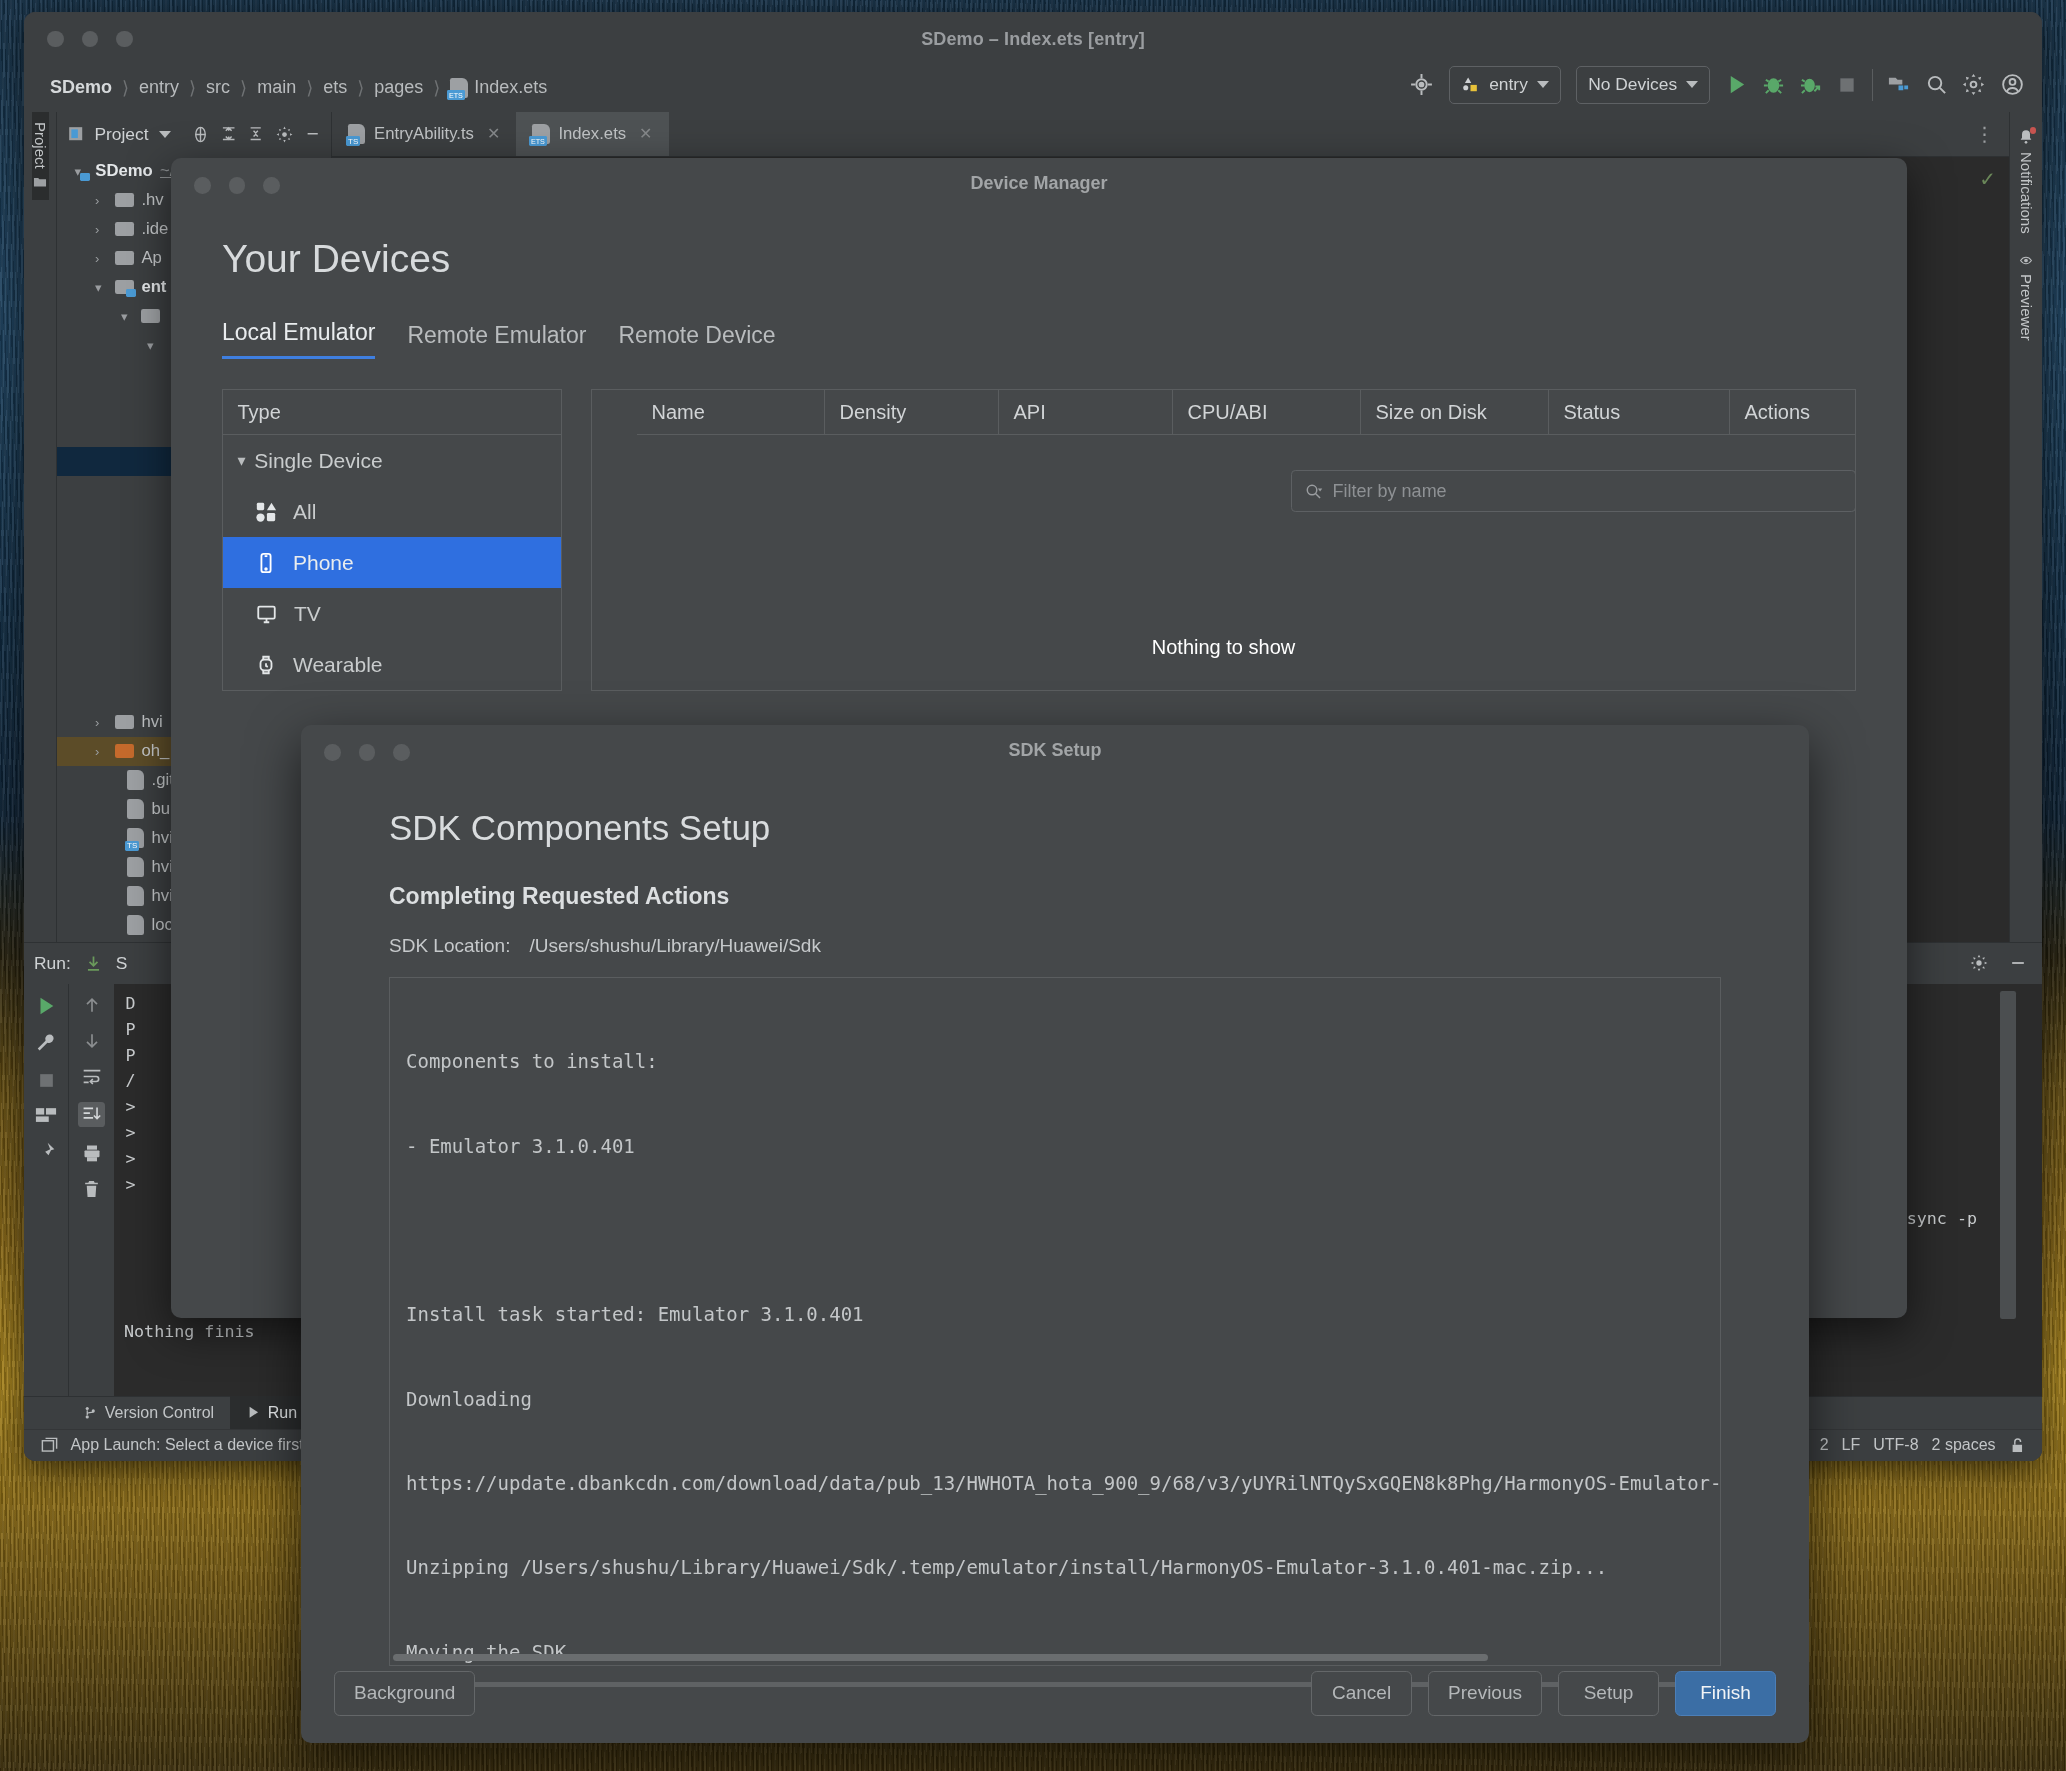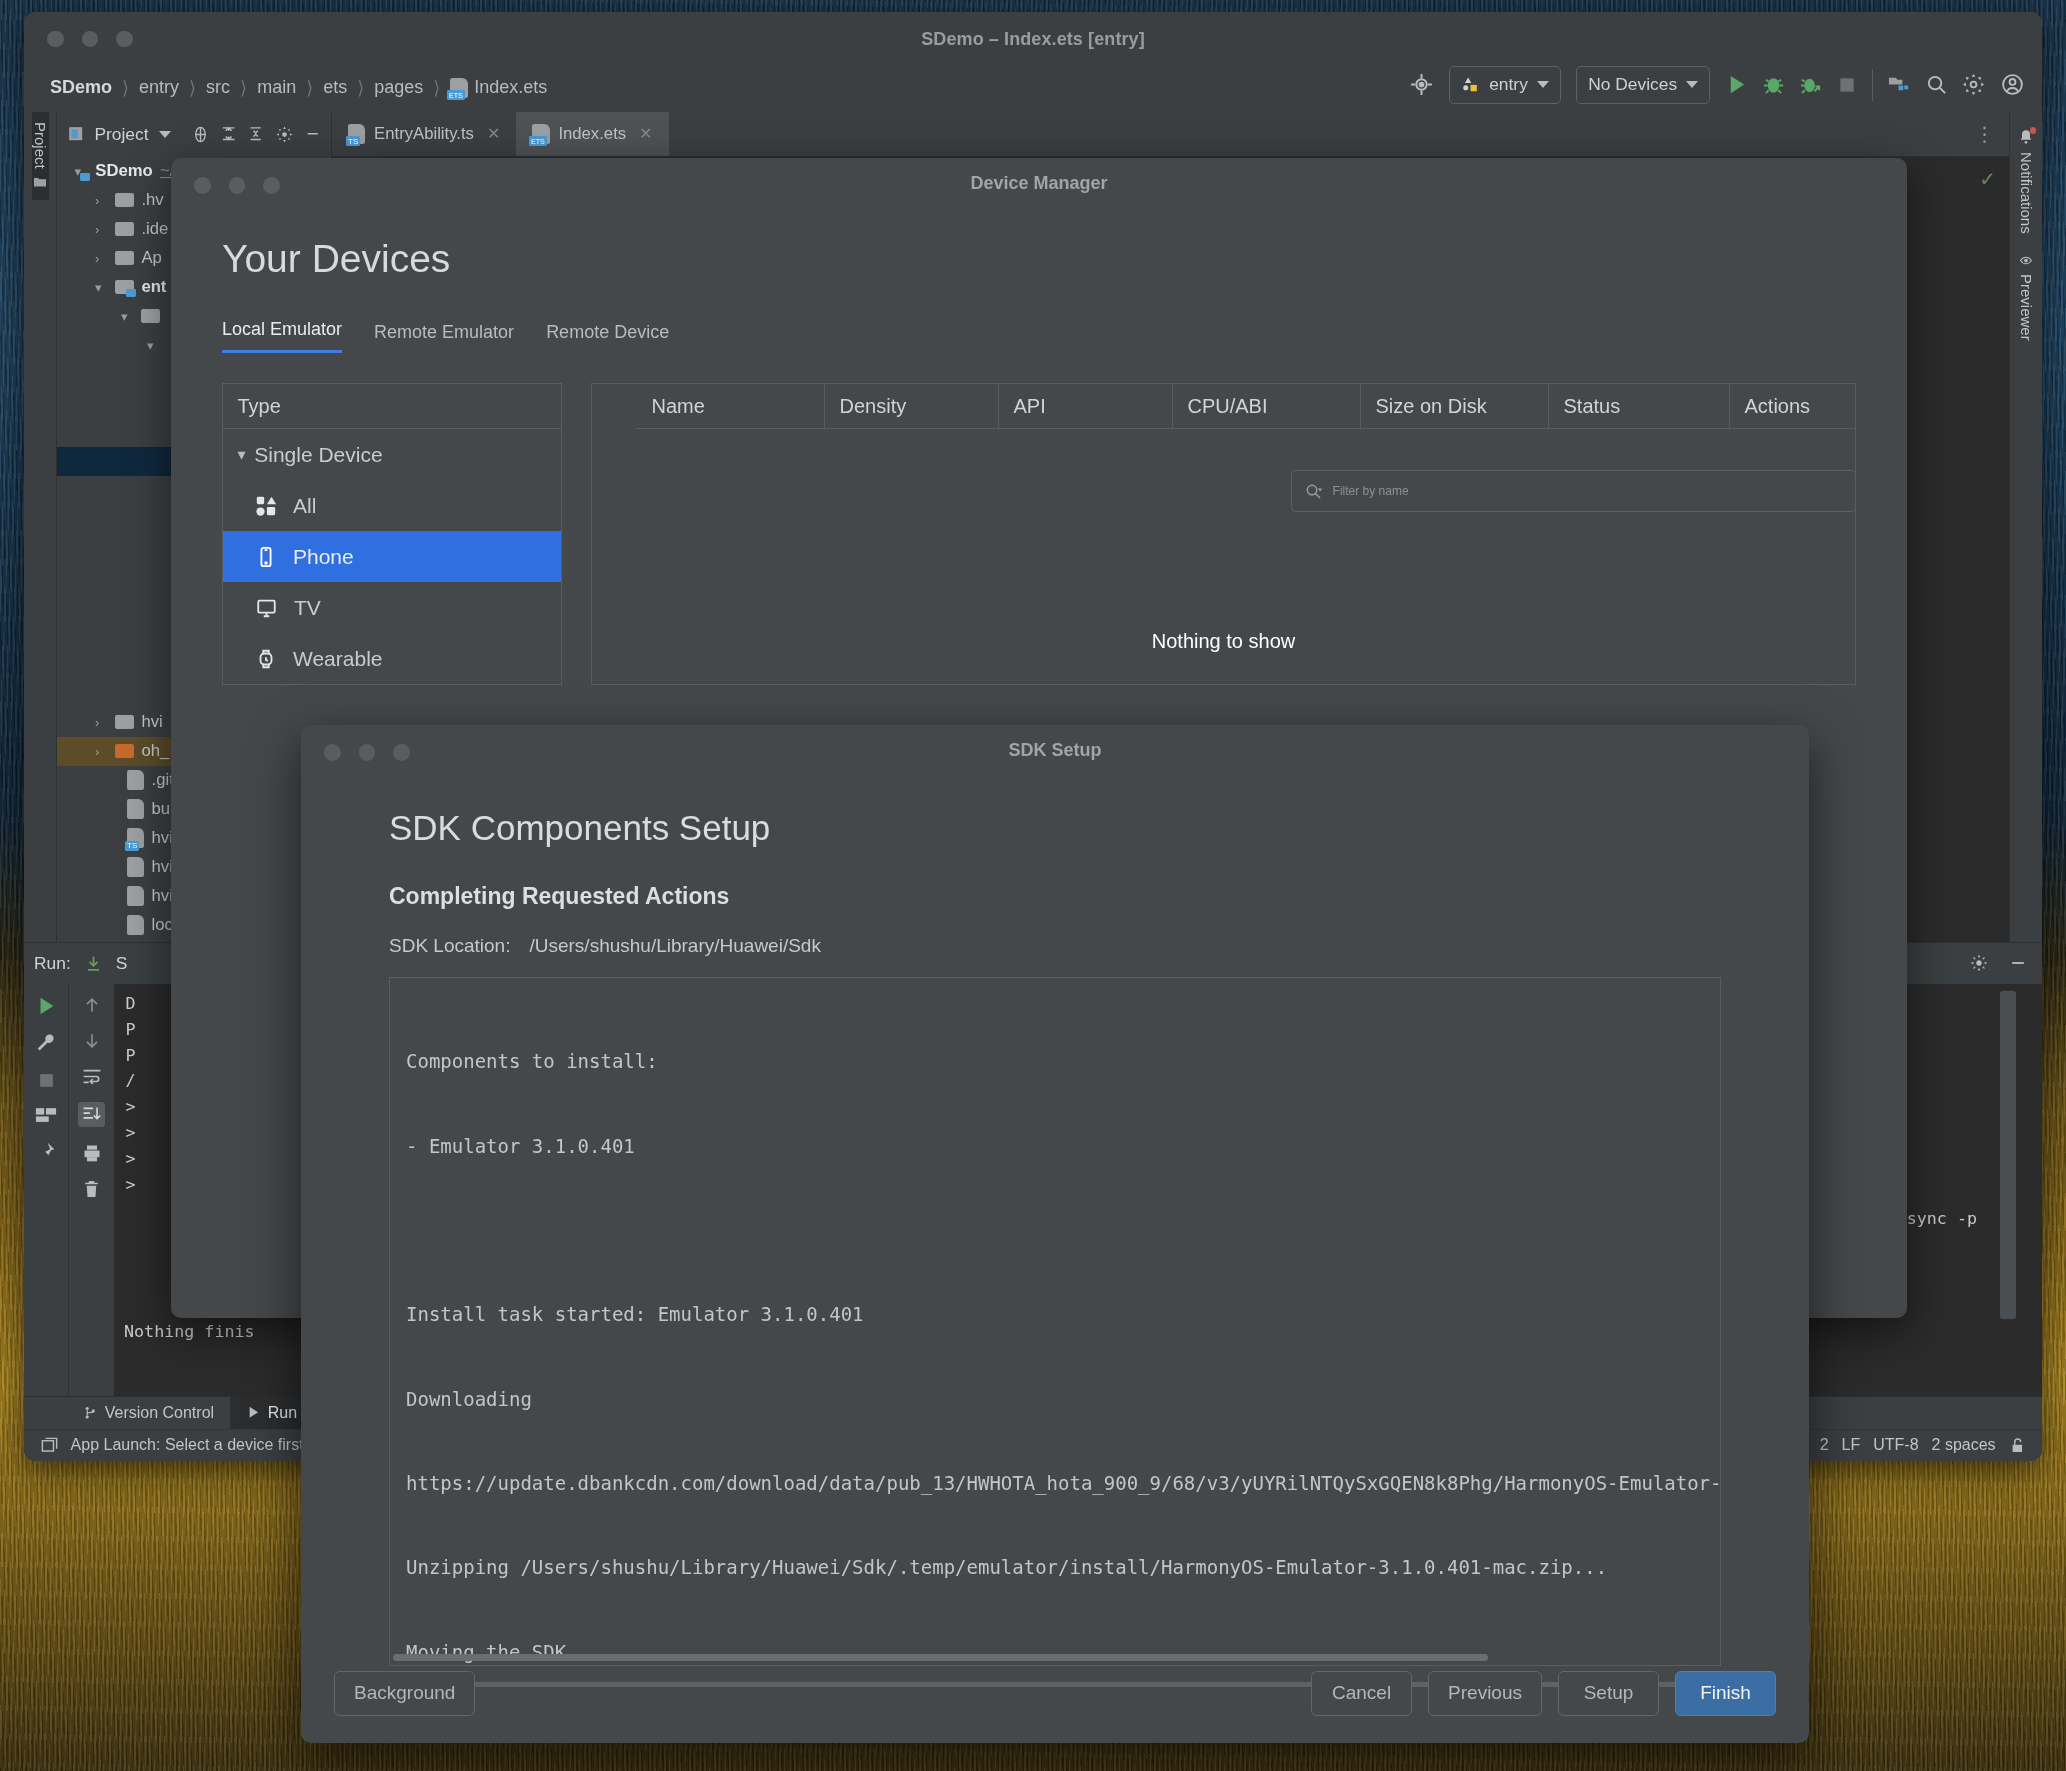--- a/index.html
+++ b/index.html
@@ -118,26 +118,26 @@
   #devmgr {
     position: absolute; left: 171px; top: 158px; width: 1736px; height: 1160px;
     background: #45484a; border-radius: 10px; box-shadow: 0 13px 43px rgba(0,0,0,.55);
     overflow: hidden;
   }
   #devmgr .dlg-title { height: 54px; position: relative; }
   #devmgr .dlg-title .t { position: absolute; left: 0; right: 0; top: 14.5px; text-align: center; font-size: 18px; color: #a2a5a7; font-weight: 600; }
   .dm-body { padding: 25px 51px 0 51px; }
   .dm-h1 { font-size: 39px; color: #d7dadc; font-weight: 400; margin-bottom: 38px; }
   .dm-tabs { display: flex; gap: 32px; align-items: flex-end; position: relative; }
-  .dm-tab { font-size: 18px; color: #b9bcbe; padding-bottom: 10px; cursor: pointer; }
+  .dm-tab { font-size: 23px; color: #b9bcbe; padding-bottom: 10px; cursor: pointer; }
   .dm-tab.active { color: #e9ecee; border-bottom: 3.6px solid #3f7fe0; }
   .dm-filter {
     position: absolute; right: 51px; top: 312px; width: 565px; height: 42px;
     border: 0.7px solid #5d6063; border-radius: 4.3px; display: flex; align-items: center;
-    gap: 10px; padding: 0 11.6px; color: #8e9194; font-size: 12px; background: #45484a;
+    gap: 10px; padding: 0 11.6px; color: #8e9194; font-size: 18px; background: #45484a;
   }
   .dm-grid { display: flex; margin-top: 30px; padding: 0 51px; gap: 29px; }
   .dm-type { width: 340px; border: 0.7px solid #5a5d5f; }
   .dm-type-h { height: 45px; display: flex; align-items: center; padding-left: 14.5px; font-size: 20px; color: #d1d4d6; background: #45484a; border-bottom: 0.7px solid #5a5d5f; }
   .dm-grp { height: 51px; display: flex; align-items: center; gap: 8.7px; padding-left: 14.5px; font-size: 21px; color: #c9cccd; }
   .dm-item { height: 51px; display: flex; align-items: center; gap: 16px; padding-left: 32px; font-size: 21px; color: #c9cccd; cursor: pointer; }
   .dm-item.sel { background: #2f6fe0; color: #e9ecee; }
   .dm-table { flex: 1; border: 0.7px solid #5a5d5f; position: relative; padding-left: 45px; }
   .dm-thead { height: 45px; display: flex; border-bottom: 0.7px solid #5a5d5f; }
   .dm-th { display: flex; align-items: center; padding-left: 14.5px; font-size: 20px; color: #d1d4d6; border-right: 0.7px solid #5a5d5f; }

